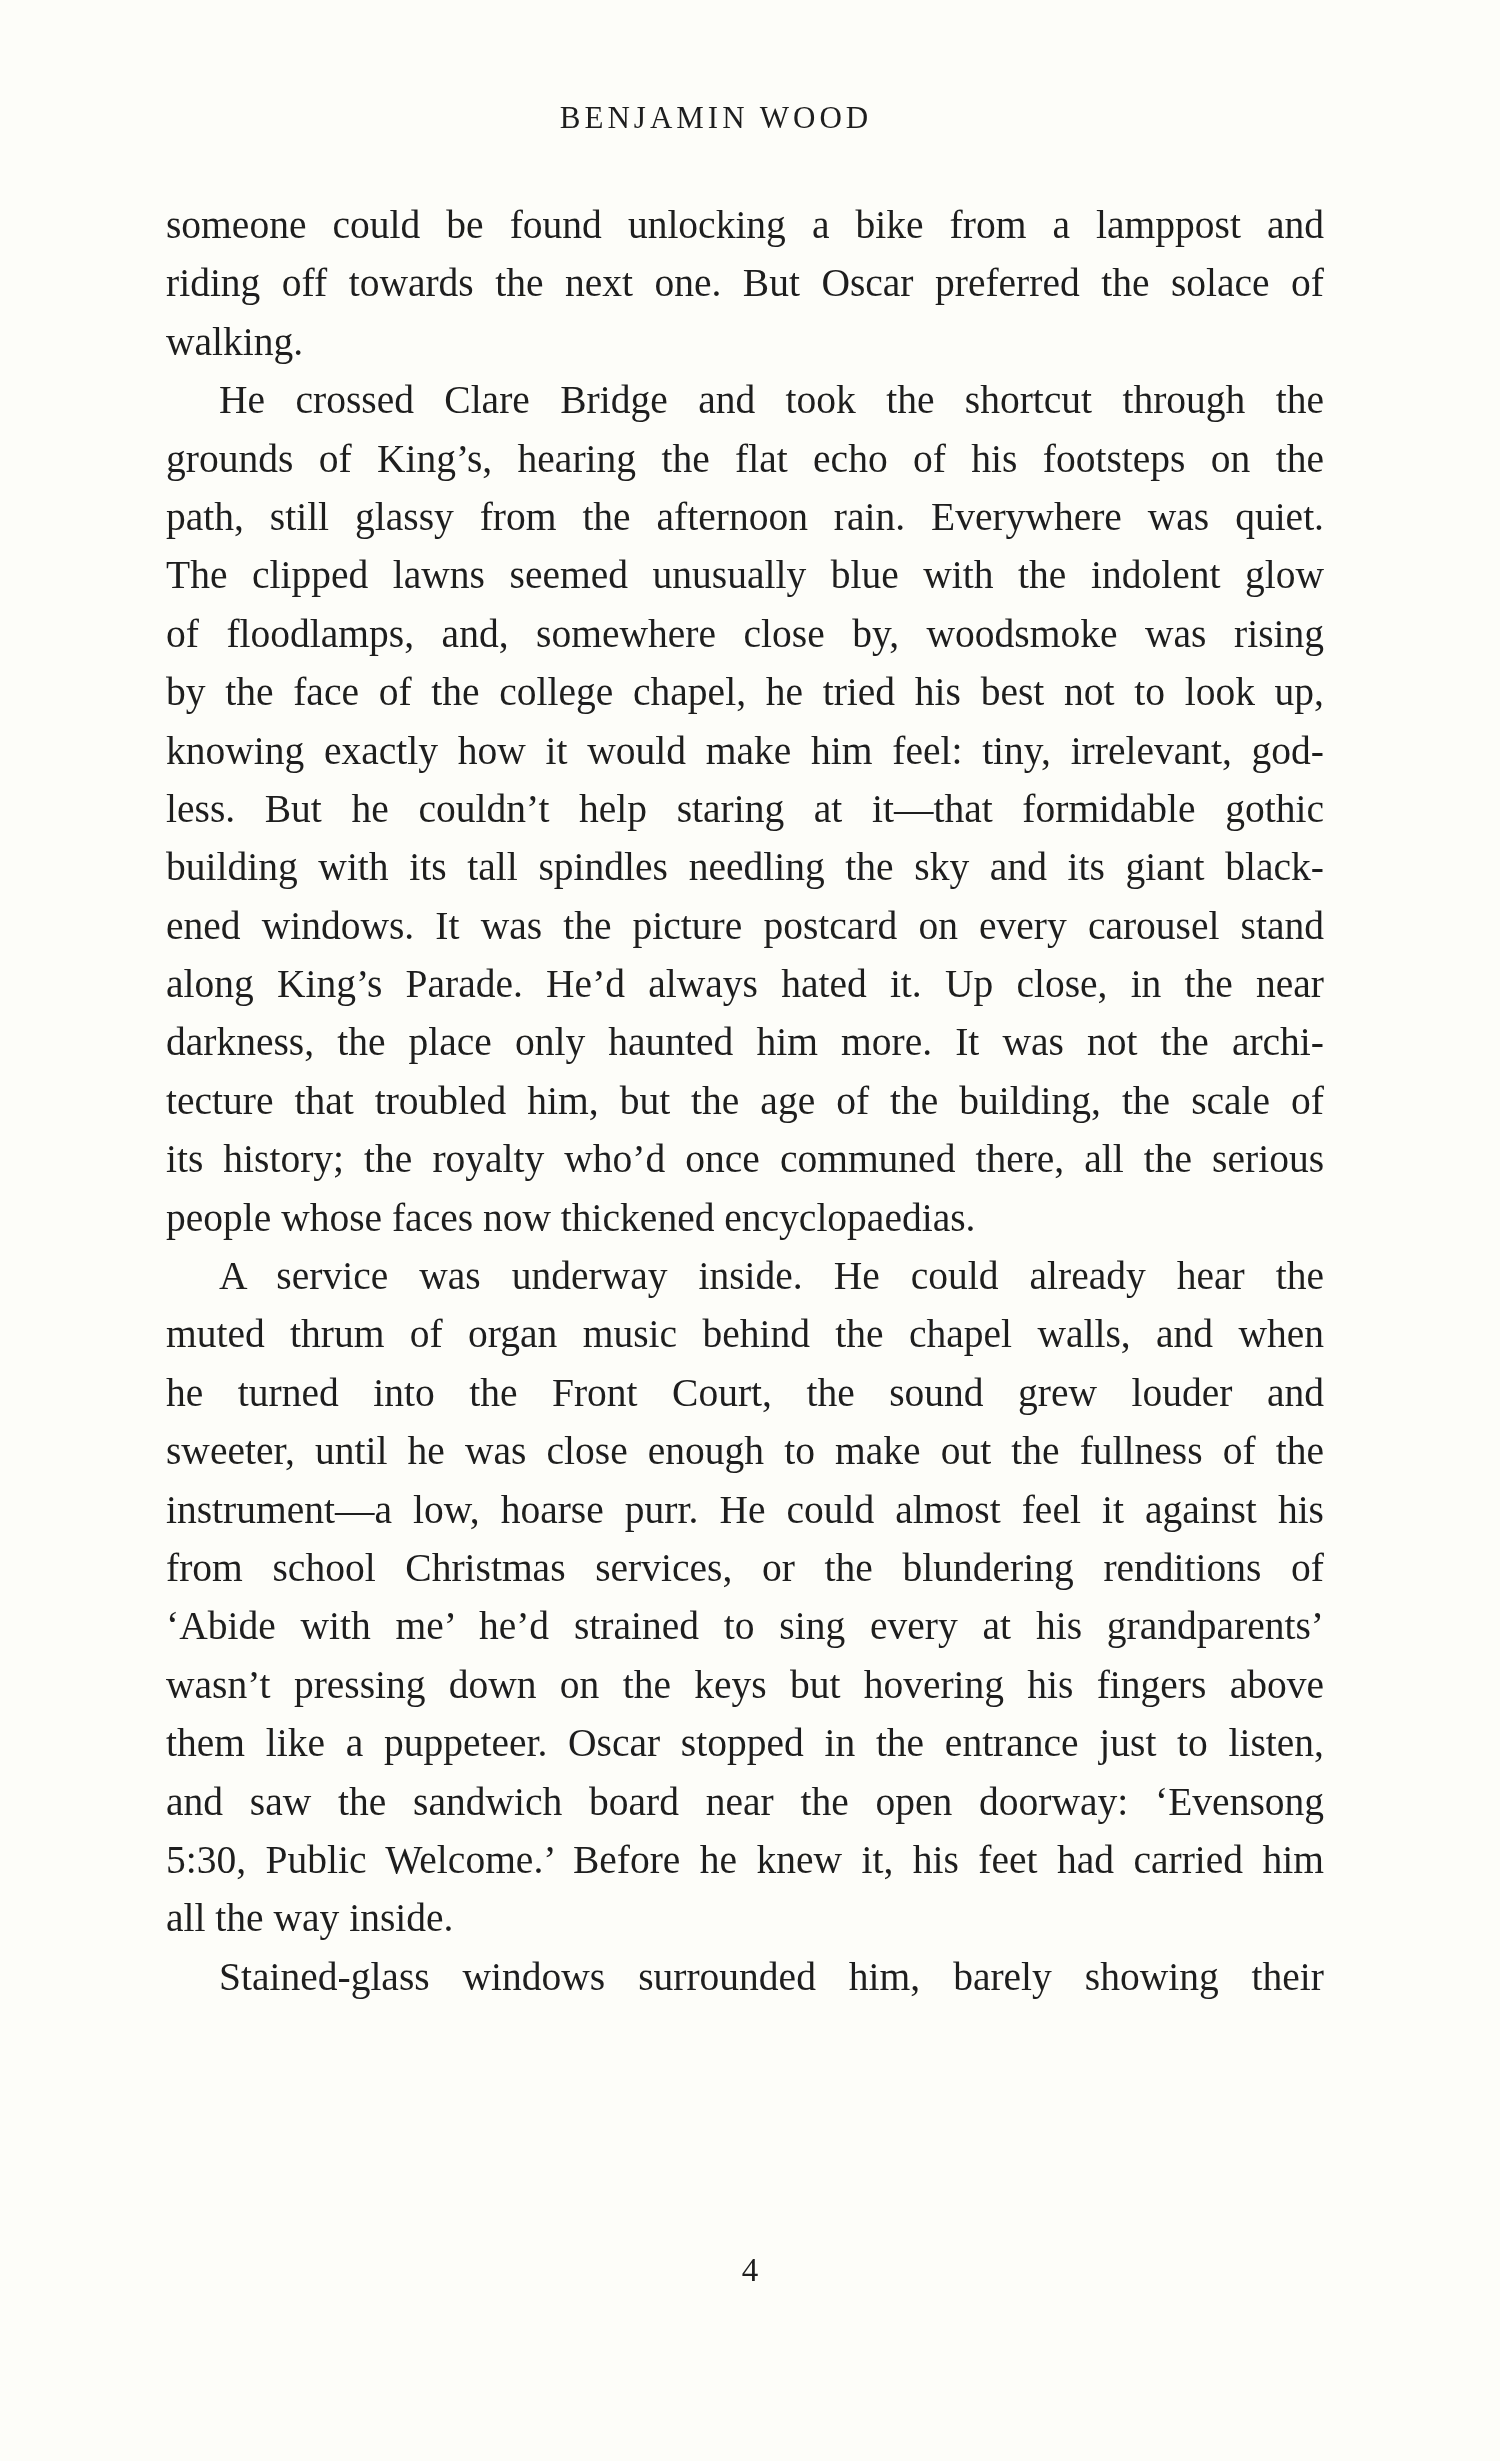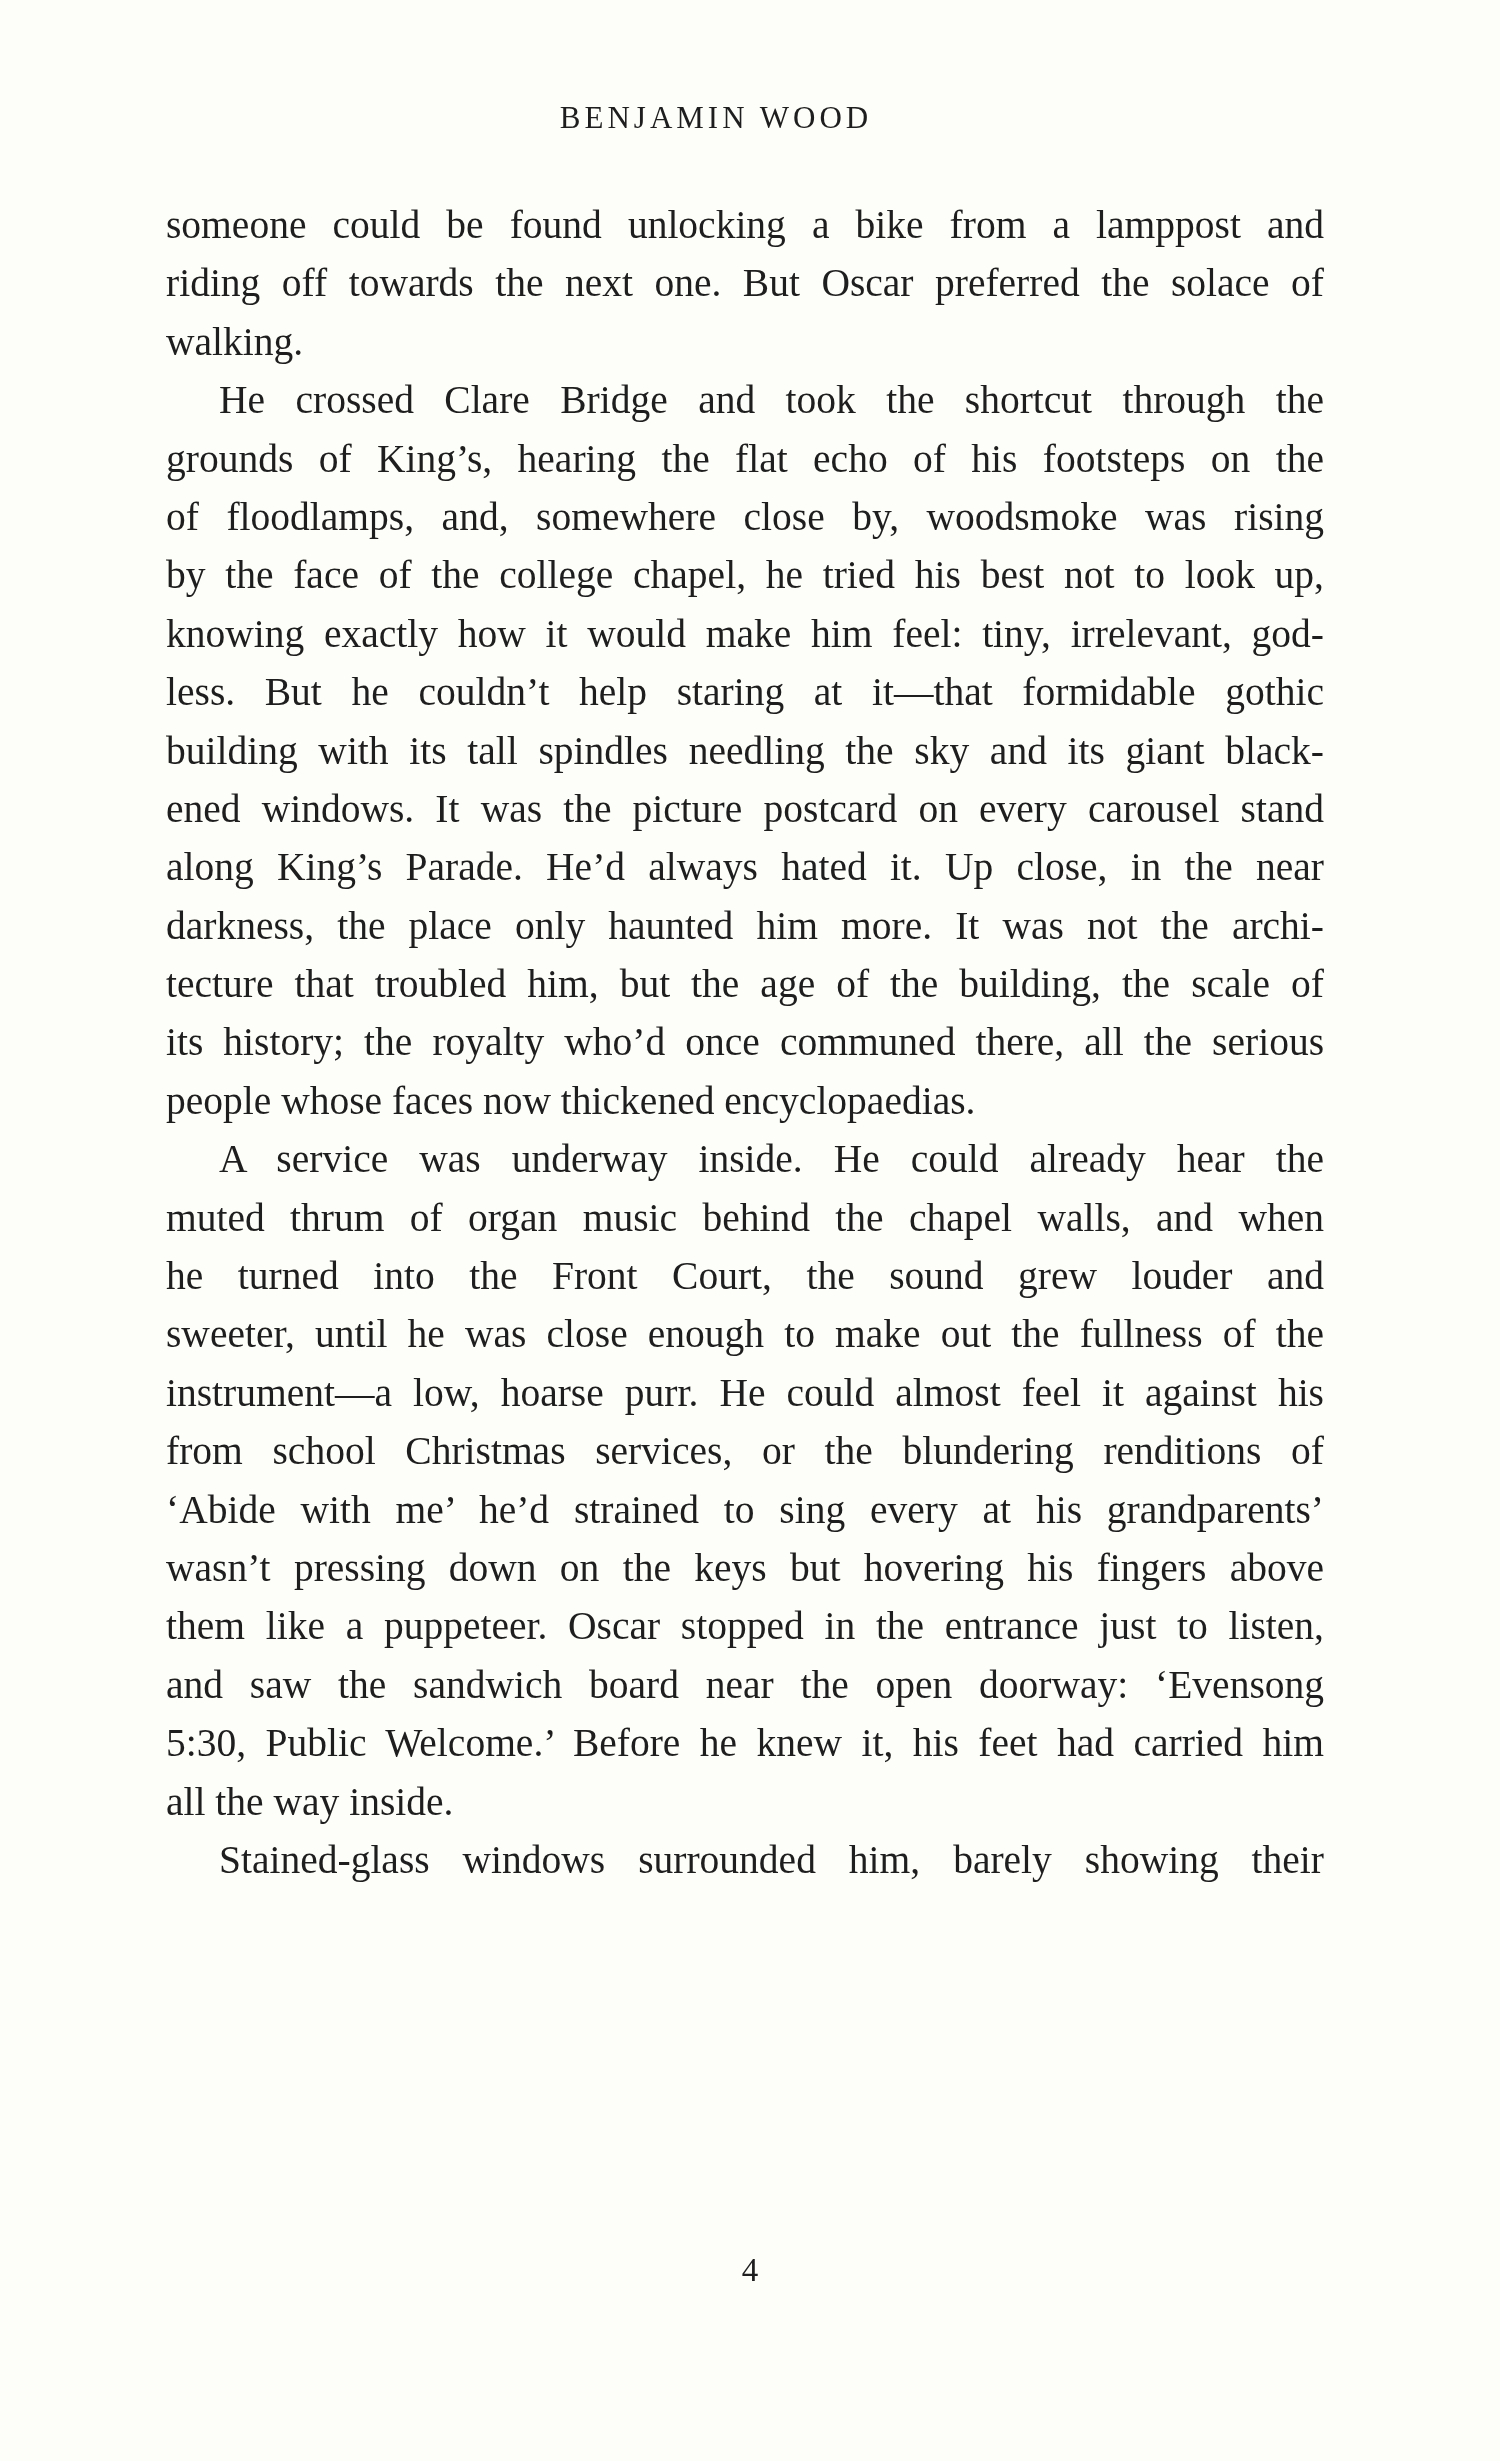--- a/index.html
+++ b/index.html
@@ -34,20 +34,22 @@
 <body>
 
 <div class="running-head">BENJAMIN WOOD</div>
 
 <div class="body-text">
   <span class="line">someone could be found unlocking a bike from a lamppost and</span>
   <span class="line">riding off towards the next one. But Oscar preferred the solace of</span>
   <span class="line last">walking.</span>
   <span class="line indent">He crossed Clare Bridge and took the shortcut through the</span>
   <span class="line">grounds of King’s, hearing the flat echo of his footsteps on the</span>
+  <span class="line">path, still glassy from the afternoon rain. Everywhere was quiet.</span>
+  <span class="line">The clipped lawns seemed unusually blue with the indolent glow</span>
   <span class="line">of floodlamps, and, somewhere close by, woodsmoke was rising</span>
   <span class="line">by the face of the college chapel, he tried his best not to look up,</span>
   <span class="line">knowing exactly how it would make him feel: tiny, irrelevant, god-</span>
   <span class="line">less. But he couldn’t help staring at it—that formidable gothic</span>
   <span class="line">building with its tall spindles needling the sky and its giant black-</span>
   <span class="line">ened windows. It was the picture postcard on every carousel stand</span>
   <span class="line">along King’s Parade. He’d always hated it. Up close, in the near</span>
   <span class="line">darkness, the place only haunted him more. It was not the archi-</span>
   <span class="line">tecture that troubled him, but the age of the building, the scale of</span>
   <span class="line">its history; the royalty who’d once communed there, all the serious</span>

